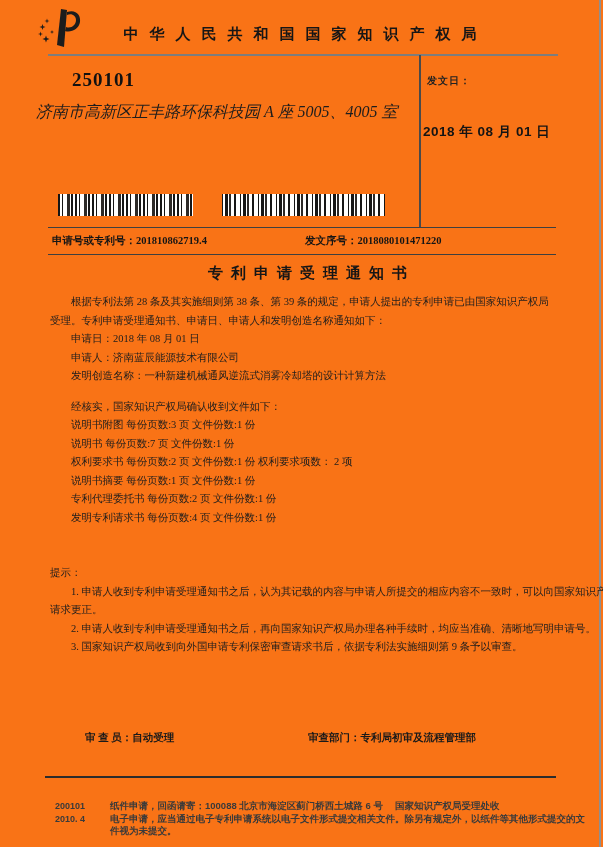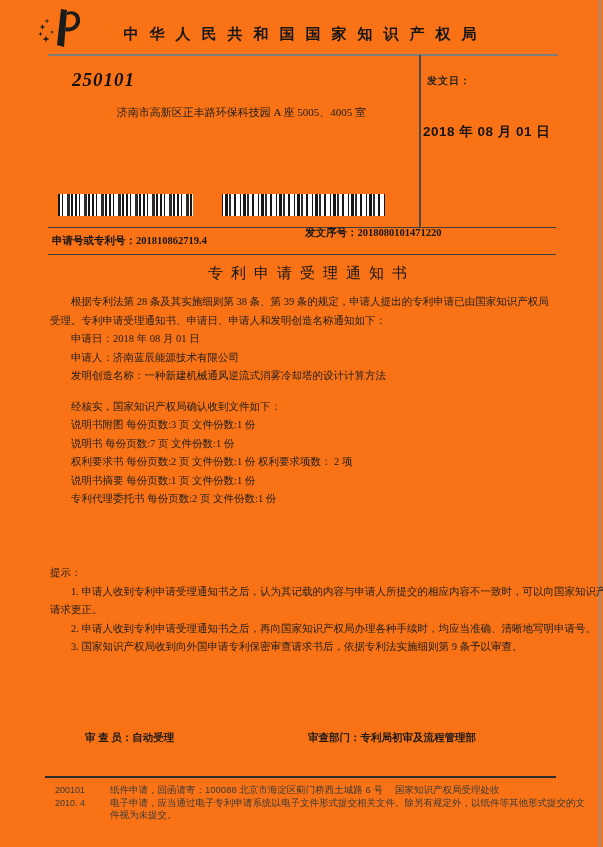--- a/index.html
+++ b/index.html
@@ -11,51 +11,51 @@
   
   .logo{position:absolute;left:37px;top:8px;width:44px;height:41px;}
   .org-title{
     position:absolute;left:0;right:0;top:25px;text-align:center;
     font-size:15px;font-weight:700;letter-spacing:11px;padding-left:8px;color:#161616;
   }
   .rule{position:absolute;background:#3a3a3a;}
   .rule-header{left:48px;width:510px;top:54px;height:2.3px;background:#7d7d7d;}
   .vdiv{position:absolute;left:419px;top:55px;width:1.8px;height:173px;background:#4a4a4a;}
   .right-edge{position:absolute;left:599px;top:0;width:2px;height:847px;background:#8f8f8f;}
-  .postal{position:absolute;left:72px;top:69px;font-size:19px;font-weight:700;letter-spacing:1px;color:#111;font-style:italic;}
-  .addr{position:absolute;left:36px;top:103px;width:330px;text-align:right;font-size:11px;font-weight:500;line-height:18px;color:#1d1d1d;}
+  .postal{position:absolute;left:72px;top:69px;font-size:19px;font-weight:700;letter-spacing:1px;color:#111;}
+  .addr{position:absolute;left:36px;top:103px;width:330px;text-align:right;font-size:16px;font-weight:500;line-height:18px;color:#1d1d1d;font-style:italic;}
   .date-label{position:absolute;left:427px;top:74px;font-size:10px;font-weight:700;letter-spacing:1px;color:#222;}
   .date-value{position:absolute;left:423px;top:123px;font-size:13.5px;font-weight:700;letter-spacing:.5px;
     font-family:"Liberation Sans","DejaVu Sans",sans-serif;color:#141414;}
   
   .barcode{position:absolute;top:194px;height:22px;background-color:#fff;}
   .bc-a{left:58px;width:135px;
     background-image:repeating-linear-gradient(90deg,#161616 0 2px,#fff 2px 4px,#161616 4px 5px,#fff 5px 9px,#2d2a28 9px 12px,#fff 12px 13px,#161616 13px 15px,#fff 15px 17px);}
   .bc-b{left:222px;width:163px;
     background-image:repeating-linear-gradient(90deg,#161616 0 1px,#fff 1px 3px,#161616 3px 6px,#fff 6px 7px,#2d2a28 7px 9px,#fff 9px 12px,#161616 12px 14px,#fff 14px 18px);}
   
   .rule-mid1{left:48px;width:508px;top:226.5px;height:1.7px;background:#3f3f3f;}
   .rule-mid2{left:48px;width:508px;top:253.5px;height:1.7px;background:#3f3f3f;}
   .ref-left{position:absolute;left:52px;top:234px;font-size:10.5px;font-weight:700;color:#151515;}
-  .ref-right{position:absolute;left:305px;top:226px;font-size:10.5px;font-weight:700;color:#151515;}
+  .ref-right{position:absolute;left:305px;top:234px;font-size:10.5px;font-weight:700;color:#151515;}
   
   .doc-title{position:absolute;left:0;right:0;top:264px;text-align:center;
-    font-size:15px;font-weight:400;letter-spacing:8px;padding-left:20px;color:#161616;}
+    font-size:15px;font-weight:700;letter-spacing:8px;padding-left:20px;color:#161616;}
   
   .body-block{position:absolute;left:50px;top:293px;width:510px;font-size:10.5px;font-weight:500;color:#1d1d1d;}
   .line{height:18.5px;line-height:18.5px;white-space:nowrap;}
   .indent{padding-left:21px;}
   .gap{height:12px;}
   .tips-block{position:absolute;left:50px;top:564px;width:545px;font-size:10.5px;font-weight:500;color:#1d1d1d;}
   
   .examiner-left{position:absolute;left:85px;top:731px;font-size:10.5px;font-weight:700;color:#1a1a1a;text-align:center;}
   .examiner-right{position:absolute;left:308px;top:731px;font-size:10.5px;font-weight:700;color:#1a1a1a;}
   
   .rule-footer{left:45px;width:511px;top:776px;height:2px;background:#2c2c2c;}
-  .footer{font-family:"Liberation Sans","DejaVu Sans",sans-serif;font-weight:400;color:#3a3a3a;}
+  .footer{font-family:"Liberation Sans","DejaVu Sans",sans-serif;font-weight:700;color:#3a3a3a;margin-top:16px;}
   .footer-codes{position:absolute;left:55px;top:784px;font-size:9px;line-height:12.5px;}
   .footer-text{position:absolute;left:110px;top:784px;width:484px;font-size:9.5px;line-height:12.5px;}
   .footer-text .fl1{white-space:nowrap;}
 </style>
 </head>
 <body>
 
 <div class="page">
 
   <div class="right-edge"></div>
@@ -97,20 +97,21 @@
     <div class="line indent">申请日：2018 年 08 月 01 日</div>
     <div class="line indent">申请人：济南蓝辰能源技术有限公司</div>
     <div class="line indent">发明创造名称：一种新建机械通风逆流式消雾冷却塔的设计计算方法</div>
     <div class="gap"></div>
     <div class="line indent">经核实，国家知识产权局确认收到文件如下：</div>
     <div class="line indent">说明书附图 每份页数:3 页  文件份数:1 份</div>
     <div class="line indent">说明书 每份页数:7 页  文件份数:1 份</div>
     <div class="line indent">权利要求书 每份页数:2 页  文件份数:1 份 权利要求项数：  2 项</div>
     <div class="line indent">说明书摘要 每份页数:1 页  文件份数:1 份</div>
     <div class="line indent">专利代理委托书 每份页数:2 页  文件份数:1 份</div>
+    <div class="line indent">发明专利请求书 每份页数:4 页  文件份数:1 份</div>
   </div>
 
   <div class="tips-block">
     <div class="line">提示：</div>
     <div class="line indent">1. 申请人收到专利申请受理通知书之后，认为其记载的内容与申请人所提交的相应内容不一致时，可以向国家知识产权局</div>
     <div class="line">请求更正。</div>
     <div class="line indent">2. 申请人收到专利申请受理通知书之后，再向国家知识产权局办理各种手续时，均应当准确、清晰地写明申请号。</div>
     <div class="line indent">3. 国家知识产权局收到向外国申请专利保密审查请求书后，依据专利法实施细则第 9 条予以审查。</div>
   </div>
 

